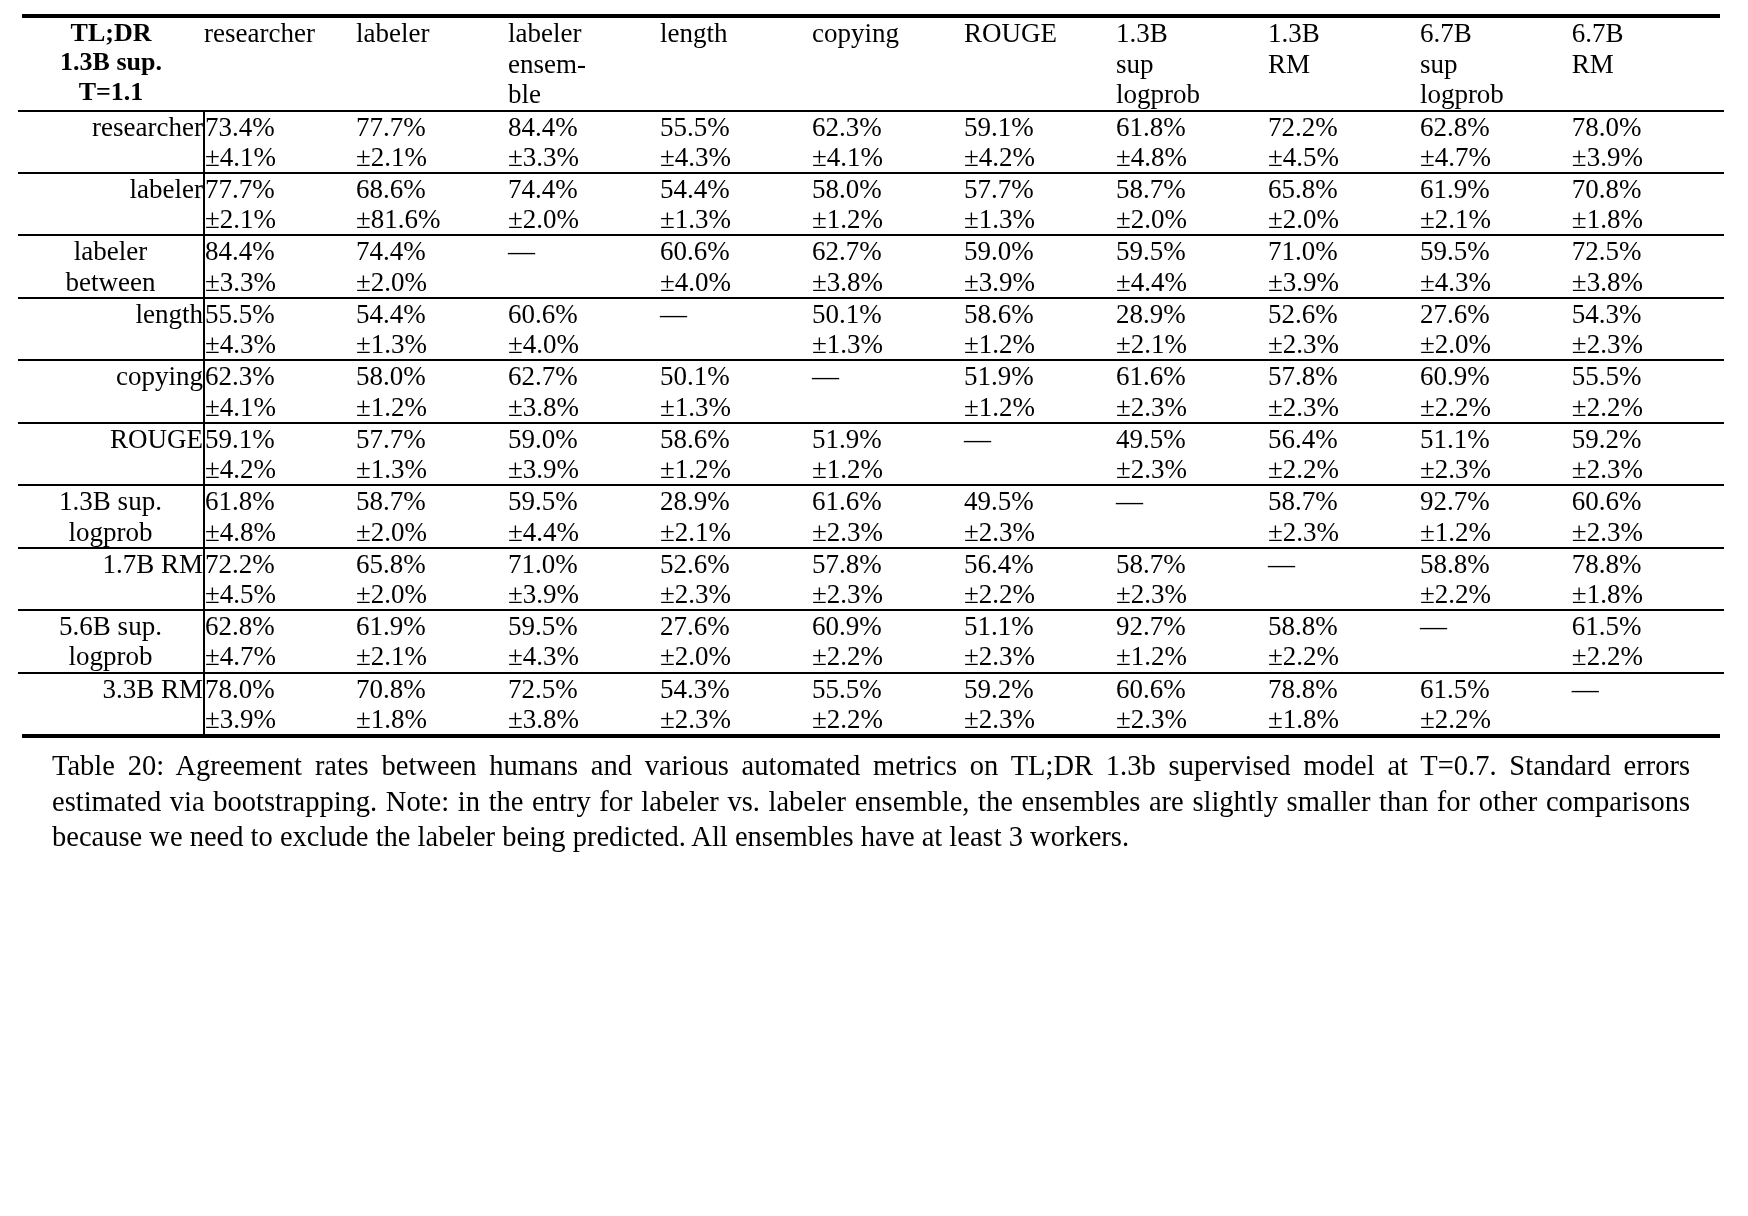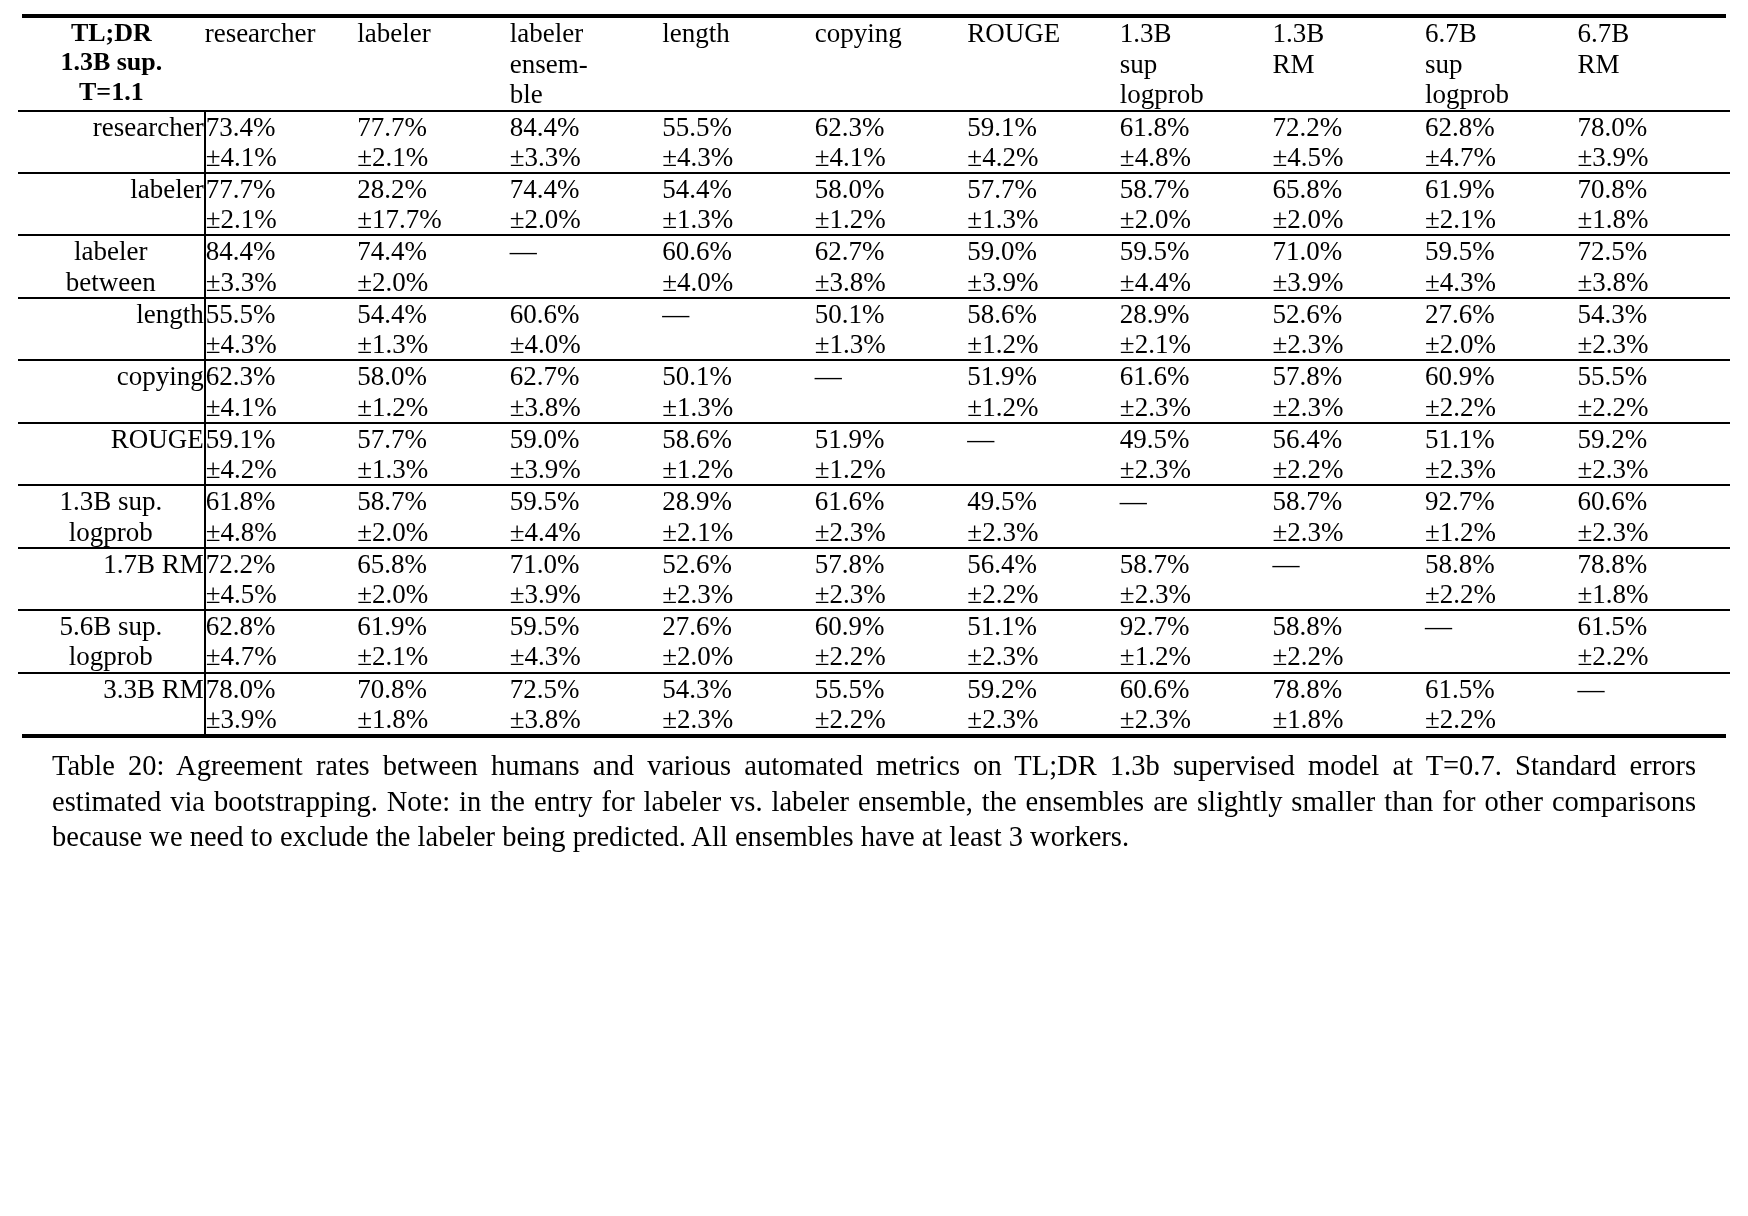--- a/index.html
+++ b/index.html
@@ -12,21 +12,21 @@
     height: 1216px;
     font-family: "Liberation Serif", serif;
     color: #000000;
     overflow: hidden;
   }
   .page {
     position: relative;
     width: 1748px;
     height: 1216px;
     box-sizing: border-box;
-    padding: 14px 18px 0 18px;
+    padding: 14px 24px 0 18px;
   }
   .rule-top {
     border-top: 4px solid #000;
     margin: 0 4px 0 4px;
   }
   .rule-bottom {
     border-top: 4px solid #000;
     margin: 0 4px 0 4px;
   }
   table.agreement {
@@ -215,22 +215,22 @@
 
       <tr class="datarow">
         <td class="rowlabel">
           <span class="hdr-block">labeler</span>
         </td>
         <td class="cell">
             <span class="val">77.7%</span>
             <span class="err">±2.1%</span>
           </td>
         <td class="cell">
-            <span class="val">28.2%</span>
-            <span class="err">±17.7%</span>
+            <span class="val">68.6%</span>
+            <span class="err">±81.6%</span>
           </td>
         <td class="cell">
             <span class="val">74.4%</span>
             <span class="err">±2.0%</span>
           </td>
         <td class="cell">
             <span class="val">54.4%</span>
             <span class="err">±1.3%</span>
           </td>
         <td class="cell">

